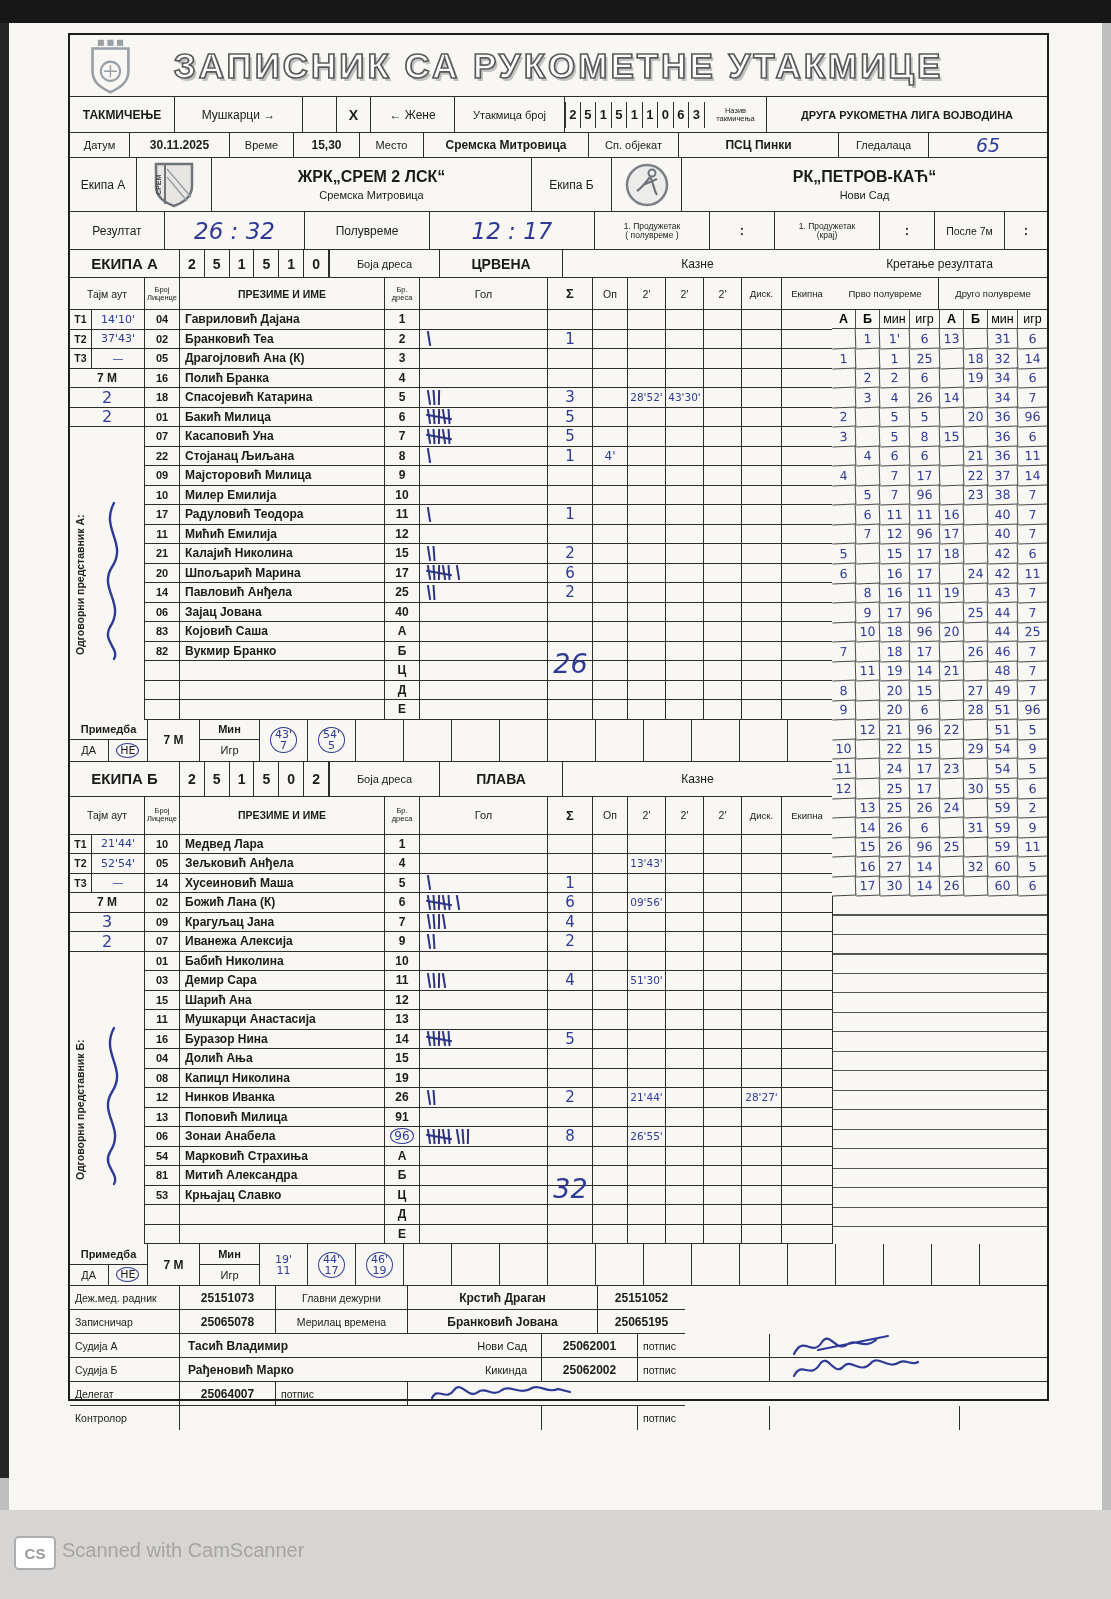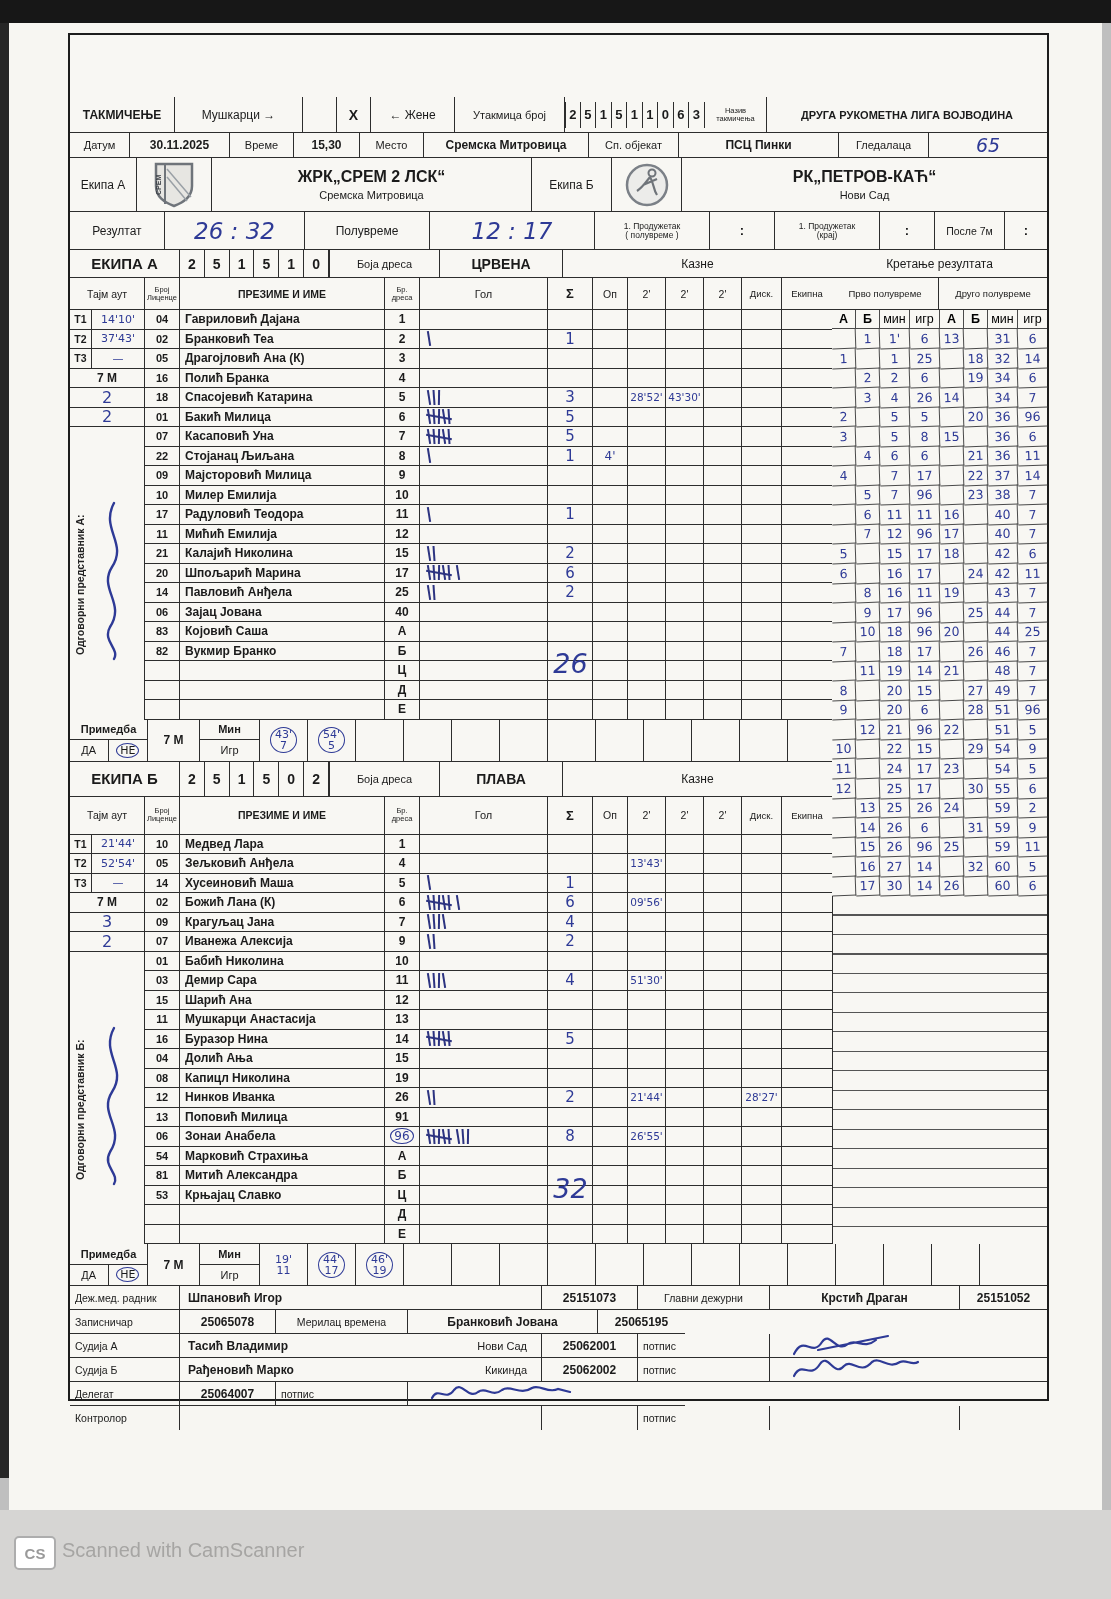--- a/index.html
+++ b/index.html
@@ -58,20 +58,35 @@
 </style>
 </head>
 <body>
 
 <div class="strip-top"></div>
 <div class="page"></div>
 <div class="strip-left"></div>
 
 <div class="form">
 
+  <div class="sec" style="top:0;height:62px;width:977px;">
+    <div class="c" style="width:977px;border-right:none;">
+      <span style="position:absolute;left:12px;top:3px;">
+        <svg width="56" height="56" viewBox="0 0 60 64">
+          <rect x="16" y="2" width="7" height="7" fill="#98a0a6"></rect>
+            <rect x="27" y="2" width="7" height="7" fill="#98a0a6"></rect>
+            <rect x="38" y="2" width="7" height="7" fill="#98a0a6"></rect>
+          <path d="M10 12 h41 v26 c0 13 -10 19 -20.5 24 C20 57 10 51 10 38 z" fill="none" stroke="#98a0a6" stroke-width="3"></path>
+          <circle cx="30.5" cy="38" r="11" fill="none" stroke="#98a0a6" stroke-width="2.4"></circle>
+          <path d="M23 38 h15 M30.5 31 v14" stroke="#98a0a6" stroke-width="1.6"></path>
+        </svg>
+      </span>
+      <span class="title-text">ЗАПИСНИК СА РУКОМЕТНЕ УТАКМИЦЕ</span>
+    </div>
+  </div>
 
   <div class="sec" style="top:62px;height:36px;width:977px;">
     <div class="c b f12" style="width:105px;">ТАКМИЧЕЊЕ</div>
     <div class="c f12" style="width:128px;">Мушкарци  →</div>
     <div class="c" style="width:34px;"></div>
     <div class="c b f14" style="width:34px;">X</div>
     <div class="c f12" style="width:84px;">←  Жене</div>
     <div class="c f11" style="width:110px;">Утакмица број</div>
     <div class="c" style="width:140px;padding:0;border-right:none;justify-content:flex-start;">
         <span id="matchDigits" style="display:flex;height:26px;">
@@ -1455,24 +1470,20 @@
           <div class="gc hw" style="width: 29px; transform: rotate(-2deg); border-right: none;">6</div>
         </div>
       </div>
   </div>
 
   <div class="rightlines" style="left:762px;top:861px;width:215px;height:348px;"></div>
 
   <div class="sec" style="top:1251px;height:144px;width:977px;display:block;" id="officials">
       <div style="display: flex; height: 24px;">
         <div class="c f10 left" style="width: 110px;">Деж.мед. радник</div>
-        <div class="c" style="width: 362px; justify-content: space-between; padding: 0px 14px 0px 8px;">
-          <span class="b f12">Шпановић Игор</span>
-          <span class="f11"></span>
-        </div>
         <div class="c b f12" style="width: 96px;">25151073</div>
         <div class="c f10" style="width: 132px;">Главни дежурни</div>
         <div class="c" style="width: 190px;">
           <span class="b f12">Крстић Драган</span>
         </div>
         <div class="c b f12" style="width: 87px; border-right: none;">25151052</div>
       </div>
       <div style="display: flex; height: 24px;">
         <div class="c f10 left" style="width: 110px;">Записничар</div>
         <div class="c b f12" style="width: 96px;">25065078</div>

